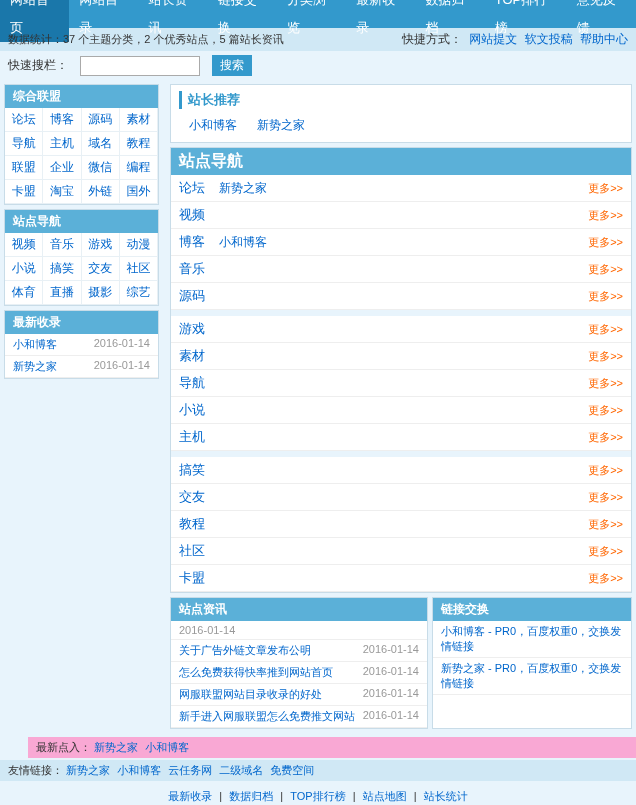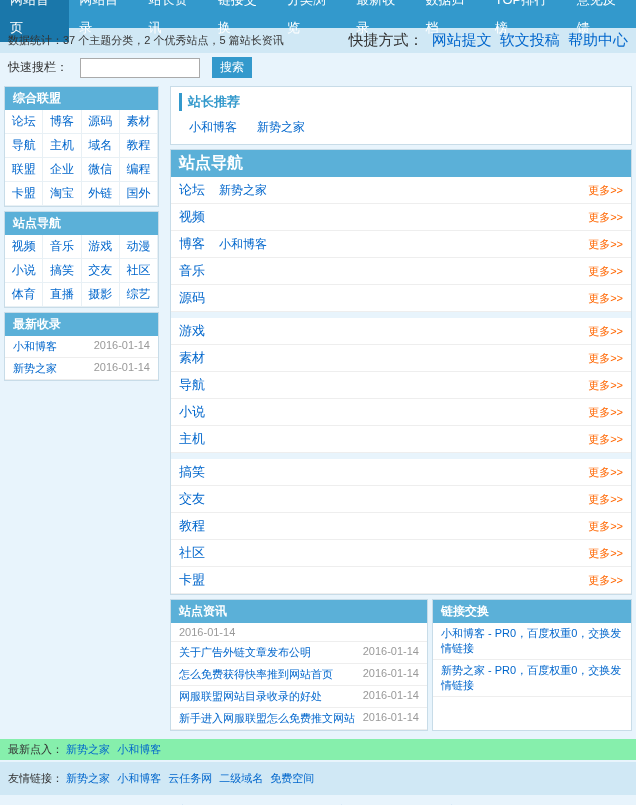--- a/index.html
+++ b/index.html
@@ -7,21 +7,21 @@
     a { color: #0066cc; text-decoration: none; }
 
     
     .top-nav { background: #3399cc; display: flex; align-items: center; height: 28px; }
     .top-nav-item { color: #fff; padding: 0 10px; font-size: 13px; line-height: 28px; cursor: pointer; }
     .top-nav-item.active { background: #1a77aa; }
 
     
     .stats-bar { background: #d0e8f5; padding: 3px 8px; font-size: 11px; color: #333; display: flex; justify-content: space-between; align-items: center; }
     .stats-bar a { color: #0066cc; }
-    .quick-links { font-size: 15px; }
+    .quick-links { font-size: 12px; }
     .quick-links a { color: #0066cc; margin-left: 4px; }
 
     
     .quick-search { background: #e8f4fc; padding: 4px 8px; font-size: 12px; display: flex; align-items: center; gap: 12px; }
     .quick-search input { border: 1px solid #aaa; padding: 2px 4px; font-size: 12px; width: 120px; }
     .quick-search button { background: #3399cc; color: #fff; border: none; padding: 2px 8px; cursor: pointer; font-size: 12px; }
 
     
     .main-wrapper { display: flex; gap: 11px; padding: 4px; }
 
@@ -66,23 +66,23 @@
     .station-info-item { display: flex; justify-content: space-between; padding: 3px 8px; border-bottom: 1px solid #eee; font-size: 11px; }
     .station-info-item a { color: #0066cc; }
     .station-info-item .date { color: #999; }
 
     .link-exchange { width: 200px; background: #fff; border: 1px solid #c8dce8; }
     .link-exchange-title { background: #5bb0d8; color: #fff; padding: 3px 8px; font-size: 12px; font-weight: bold; }
     .link-exchange-item { padding: 3px 8px; border-bottom: 1px solid #eee; font-size: 11px; }
     .link-exchange-item a { color: #0066cc; }
 
     
-    .footer-latest { background: #86efac; padding: 3px 8px; font-size: 11px; margin-bottom: 2px; }
+    .footer-latest { background: #f9a8d4; padding: 3px 8px; font-size: 11px; margin-bottom: 2px; margin-left: 28px; }
     .footer-latest a { color: #0066cc; margin-right: 4px; }
-    .footer-friend { background: #d0e8f5; padding: 9px 8px; font-size: 11px; margin-bottom: 4px; }
+    .footer-friend { background: #d0e8f5; padding: 3px 8px; font-size: 11px; margin-bottom: 4px; }
     .footer-friend a { color: #0066cc; margin-right: 4px; }
     .footer-nav { text-align: center; padding: 4px; font-size: 11px; }
     .footer-nav a { color: #0066cc; margin: 0 4px; }
   </style>
 </head>
 <body>
 
 <div class="top-nav">
   <span class="top-nav-item active">网站首页</span>
   <span class="top-nav-item">网站目录</span>

